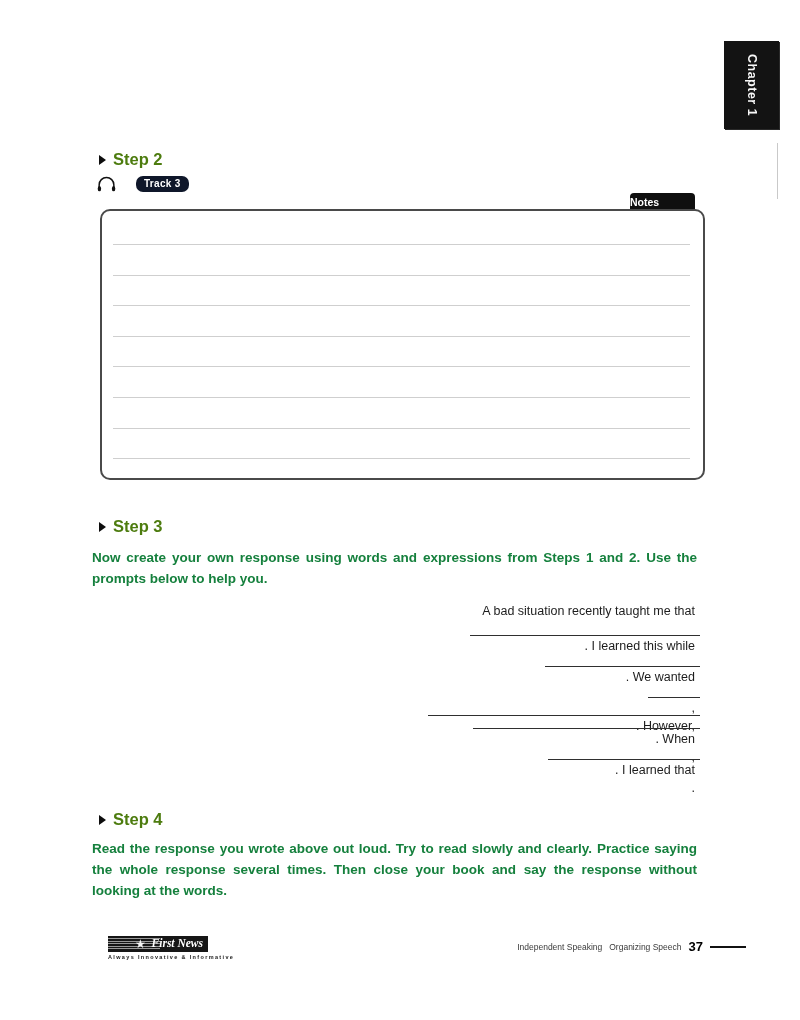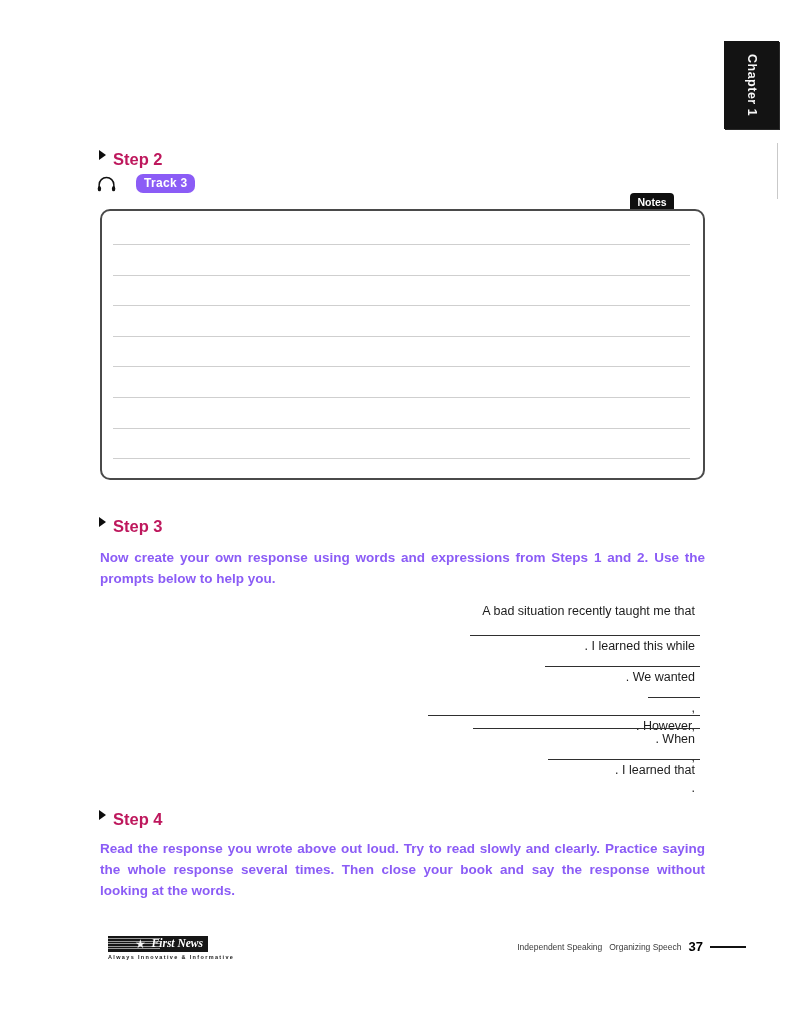--- a/index.html
+++ b/index.html
@@ -12,42 +12,42 @@
   
   .chapter-tab {
     position: absolute; left: 724px; top: 41px; width: 55px; height: 88px;
     background: #131313; color: #f7f7f7; display: flex; align-items: center; justify-content: center;
     writing-mode: vertical-rl; font-weight: bold; font-size: 12.5px; letter-spacing: .5px;
     box-shadow: 1px 1px 0 #2a2a2a;
   }
   .margin-rule { position: absolute; left: 777px; top: 143px; width: 1px; height: 56px; background: #c9c9c9; }
 
   
-  .step-head { position: absolute; display: flex; font-weight: bold; font-size: 16.5px; color: #be185d; }
+  .step-head { position: absolute; display: flex; align-items: center; font-weight: bold; font-size: 16.5px; color: #4d7c0f; }
   .tri { width: 0; height: 0; border-top: 5.5px solid transparent; border-bottom: 5.5px solid transparent; border-left: 7px solid #0d0d0d; margin-right: 7px; }
   #step2-head { left: 99px; top: 150px; }
   #step3-head { left: 99px; top: 517px; }
   #step4-head { left: 99px; top: 810px; }
 
   
   .listen-row { position: absolute; left: 96px; top: 174px; display: flex; align-items: center; font-weight: bold; font-size: 13.5px; color: #0d0d0d; }
   .hp-icon { margin-right: 7px; display: inline-flex; }
-  .track-badge { margin-left: 12px; background: #8b5cf6; color: #ffffff; font-size: 12px; font-weight: bold; padding: 2px 8px 3px 8px; border-radius: 7px; letter-spacing: .3px; }
+  .track-badge { margin-left: 12px; background: #0f172a; color: #ffffff; font-size: 10px; font-weight: bold; padding: 2px 8px 3px 8px; border-radius: 7px; letter-spacing: .3px; }
 
   
   .notes-tab {
-    position: absolute; left: 630px; top: 193px; width: 44px; height: 17px; background: #0f0f0f; color: #ffffff;
-    font-weight: bold; font-size: 10.5px; display: flex; align-items: center; justify-content: center;
+    position: absolute; left: 630px; top: 193px; width: 65px; height: 17px; background: #0f0f0f; color: #ffffff;
+    font-weight: bold; font-size: 10.5px; display: flex; align-items: center; justify-content: flex-start;
     border-radius: 4px 4px 0 0;
   }
   .notes-box { position: absolute; left: 100px; top: 209px; width: 605px; height: 271px; border: 2px solid #4a4a4a; border-radius: 10px; background: #fff; }
   .note-line { position: absolute; left: 11px; right: 13px; height: 0; border-top: 1px solid #cfcfcf; }
 
   
-  .para { position: absolute; left: 100px; width: 605px; font-weight: bold; font-size: 13.5px; line-height: 21px; text-align: justify; color: #8b5cf6; }
+  .para { position: absolute; left: 92px; width: 605px; font-weight: bold; font-size: 13.5px; line-height: 21px; text-align: justify; color: #15803d; }
   #step3-para { top: 547px; }
   #step4-para { top: 838px; }
 
   
   .prompts { position: absolute; left: 100px; top: 604px; width: 600px; }
   .p-line { display: flex; align-items: flex-end; height: 31px; font-size: 12.5px; color: #1c1c1c; flex-direction: column; }
   .p-blank { border-bottom: 1.5px solid #2f2f2f; margin-bottom: 3px; height: 1px; flex: 0 0 auto; }
   .p-blank.grow { flex: 1 1 auto; }
   .p-gap { flex: 0 0 auto; }
   .p-text { white-space: pre; margin: 0 5px 0 3px; flex: 0 0 auto; }

